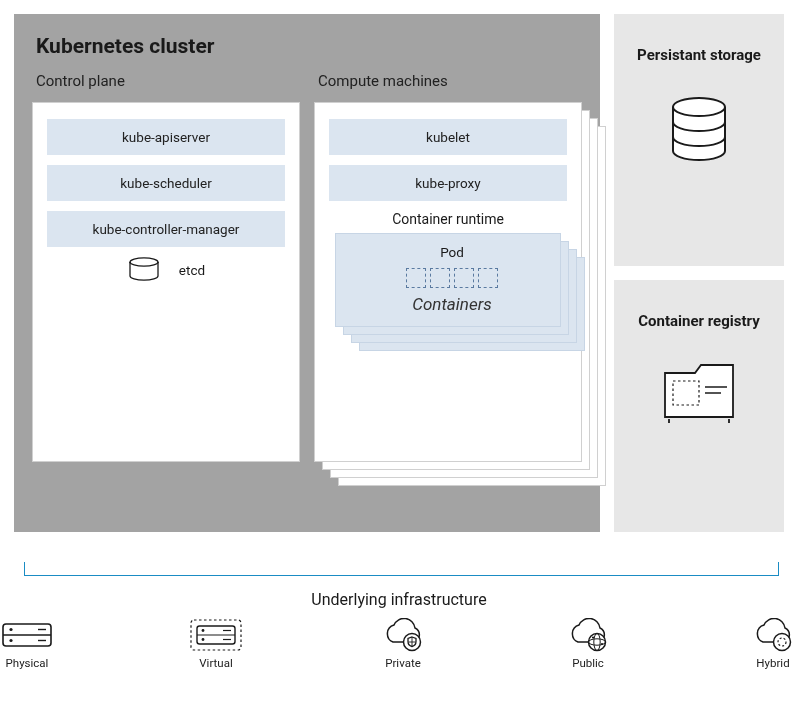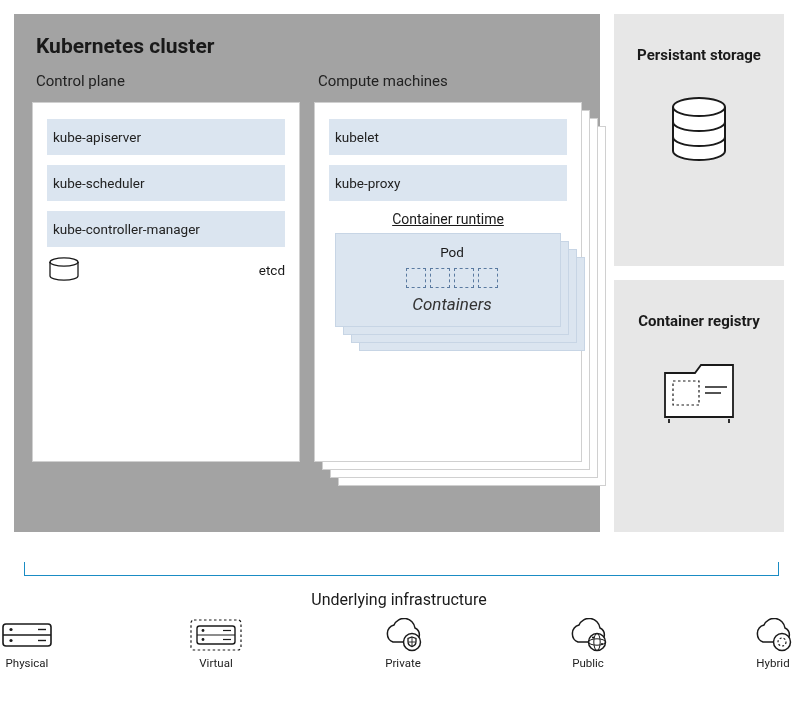--- a/index.html
+++ b/index.html
@@ -43,46 +43,45 @@
     color: #222;
   }
   .card {
     background: #fff;
     border: 1px solid #d0d0d0;
     padding: 16px 14px;
     position: relative;
   }
   .k-box {
     background: #dbe5f0;
-    text-align: left;
+    text-align: center;
     font-size: 13.5px;
     padding: 10px 6px;
     margin-bottom: 10px;
     color: #222;
   }
   .etcd-row {
     display: flex;
     align-items: center;
-    justify-content: space-between;
+    justify-content: center;
     gap: 18px;
     margin-top: 10px;
   }
   .etcd-label { font-size: 13.5px; }
   
   .stack-wrap { position: relative; }
   .stack-sheet {
     position: absolute;
     background: #fff;
     border: 1px solid #d0d0d0;
   }
   .runtime-label {
     text-align: center;
     font-size: 14px;
     margin: 8px 0 6px 0;
-    text-decoration: underline;
   }
   .pod-stack { position: relative; height: 120px; margin: 0 6px 4px 6px; }
   .pod-sheet {
     position: absolute;
     background: #dbe5f0;
     border: 1px solid #c7d5e5;
   }
   .pod-front {
     padding: 10px 0 10px 8px;
     text-align: center;

